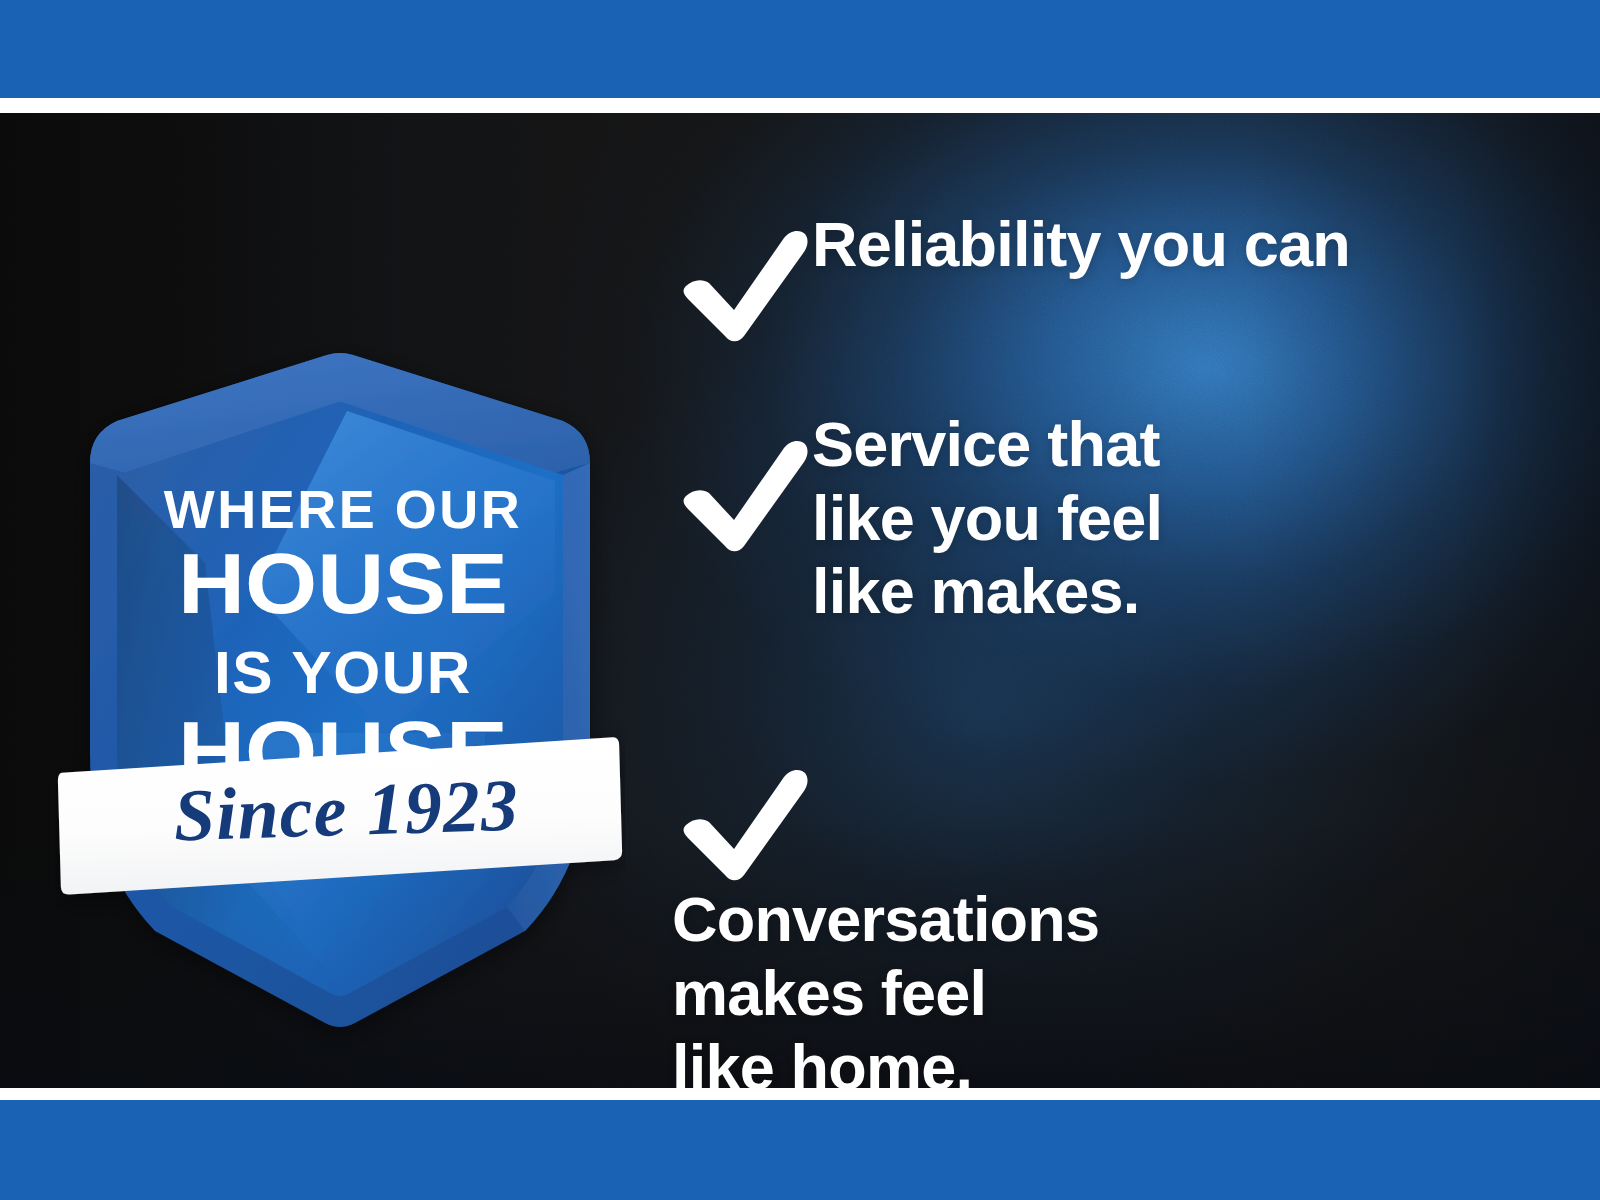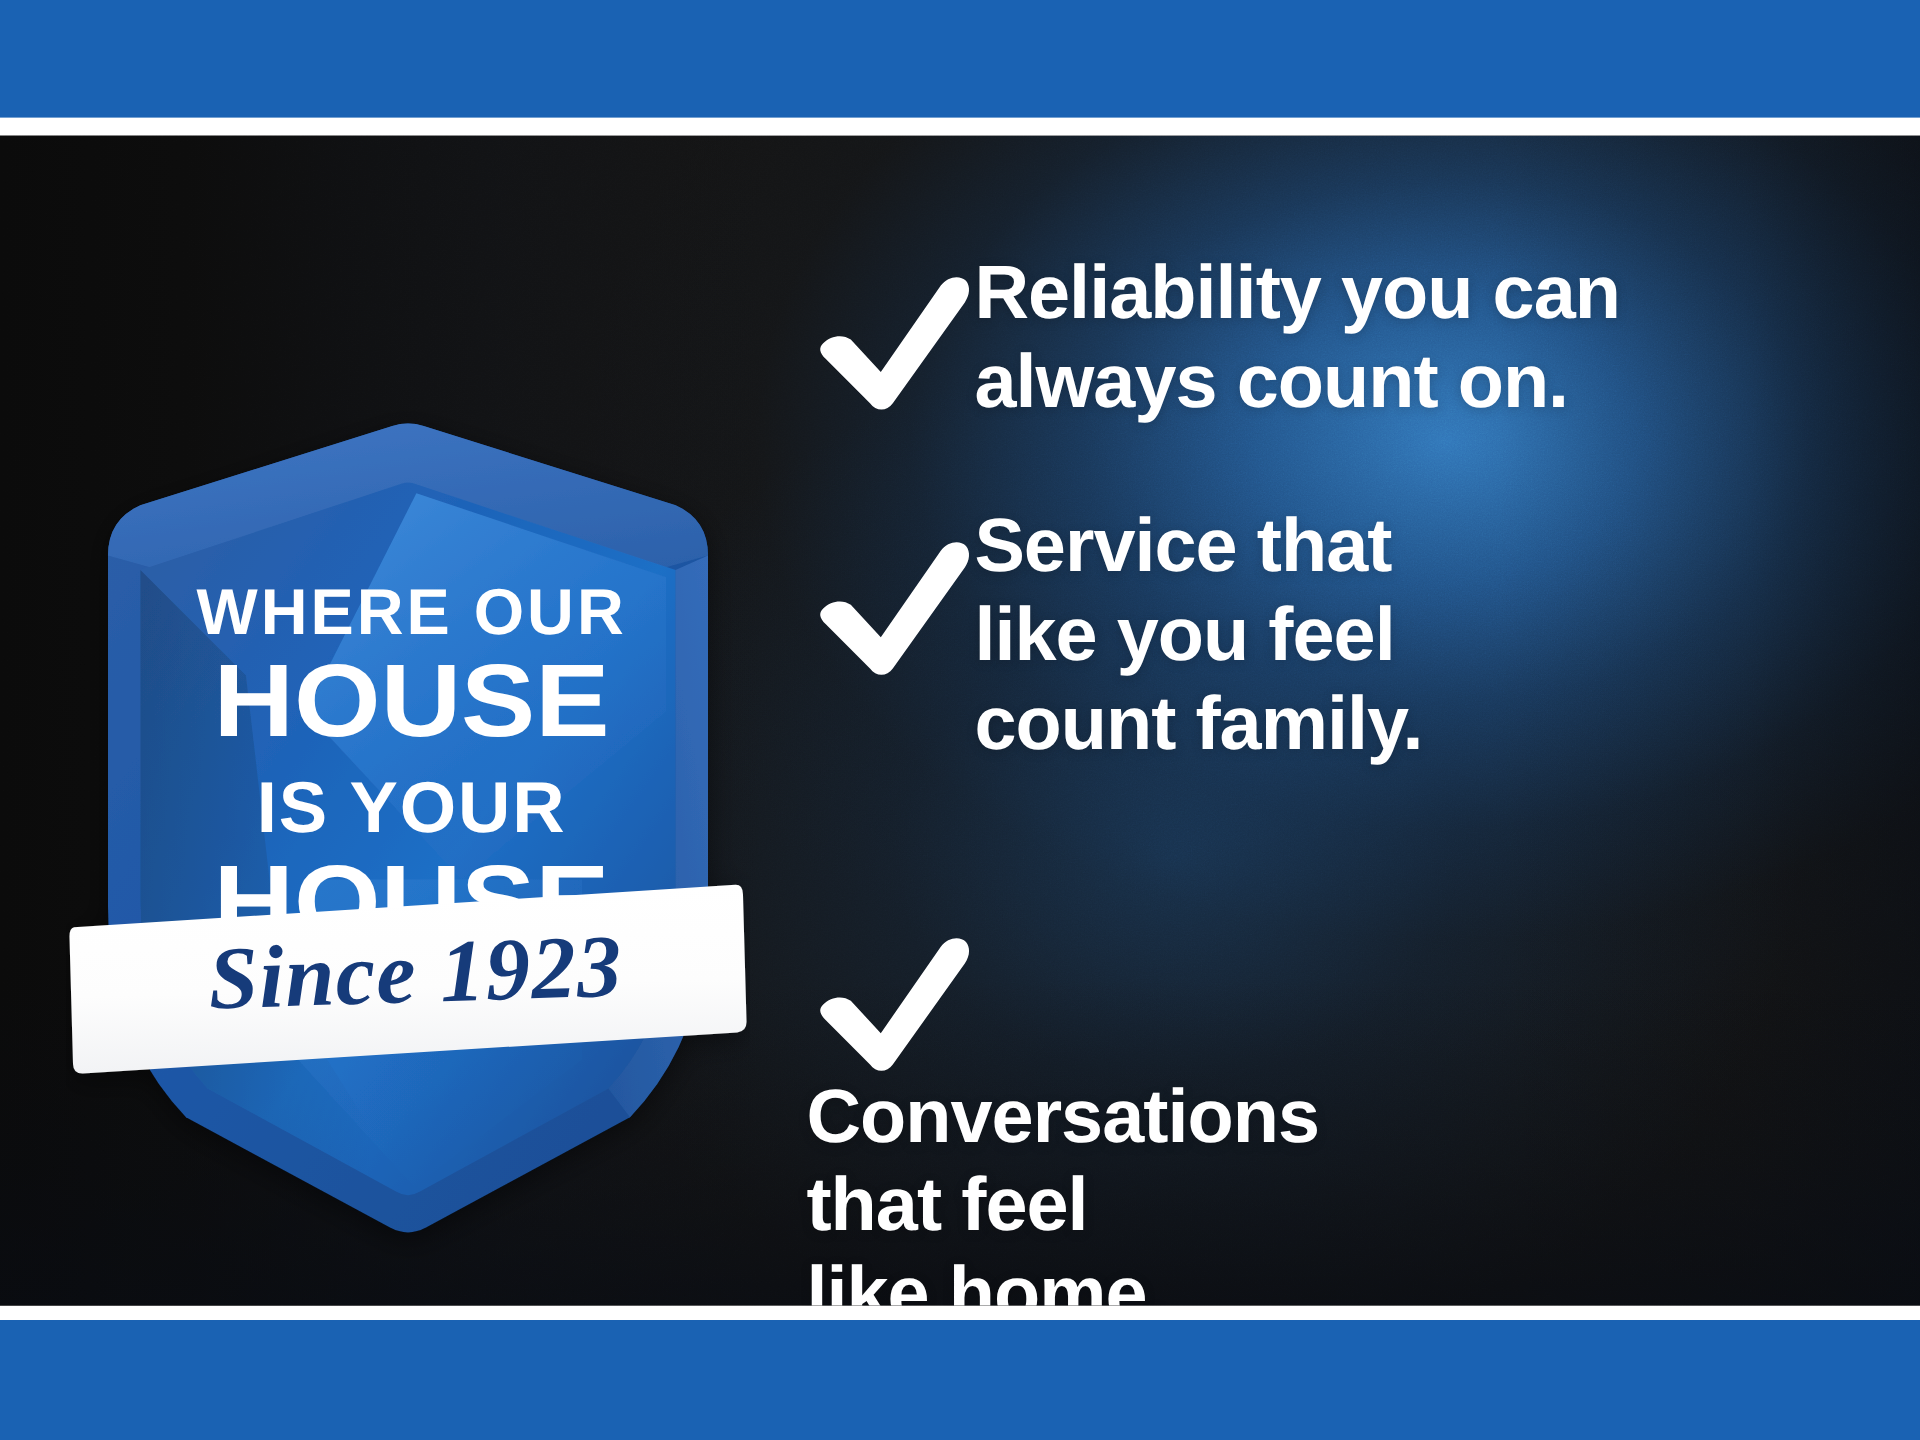--- a/index.html
+++ b/index.html
@@ -318,21 +318,20 @@
                      C 118 6 128 5 133 10
                      C 137 15 136 22 132 28
                      L 72 112
                      C 67 119 58 119 53 112
                      L 16 75
                      C 11 70 10 66 14 62 Z" fill="#ffffff"></path>
           </svg>
         </span>
         <span class="benefit-text">
           <span class="ln">Reliability you can</span>
-          <span class="ln">always count on.</span>
         </span>
       </div>
 
       <div class="benefit b1">
         <span class="check-icon">
           <svg width="140" height="120" viewBox="0 0 140 120">
             <path d="M 14 62
                      C 20 56 30 54 37 59
                      L 62 86
                      L 112 14
@@ -340,42 +339,42 @@
                      C 137 15 136 22 132 28
                      L 72 112
                      C 67 119 58 119 53 112
                      L 16 75
                      C 11 70 10 66 14 62 Z" fill="#ffffff"></path>
           </svg>
         </span>
         <span class="benefit-text">
           <span class="ln">Service that</span>
           <span class="ln">like you feel</span>
-          <span class="ln">count family.</span>
+          <span class="ln">like makes.</span>
         </span>
       </div>
 
       <div class="benefit b2">
         <span class="check-icon">
           <svg width="140" height="120" viewBox="0 0 140 120">
             <path d="M 14 62
                      C 20 56 30 54 37 59
                      L 62 86
                      L 112 14
                      C 118 6 128 5 133 10
                      C 137 15 136 22 132 28
                      L 72 112
                      C 67 119 58 119 53 112
                      L 16 75
                      C 11 70 10 66 14 62 Z" fill="#ffffff"></path>
           </svg>
         </span>
         <span class="benefit-text">
           <span class="ln">Conversations</span>
-          <span class="ln">that feel</span>
+          <span class="ln">makes feel</span>
           <span class="ln">like home.</span>
         </span>
       </div>
 
     </div>
   </div>
 
   <div class="brand-bar bottom"></div>
 </div>
 

